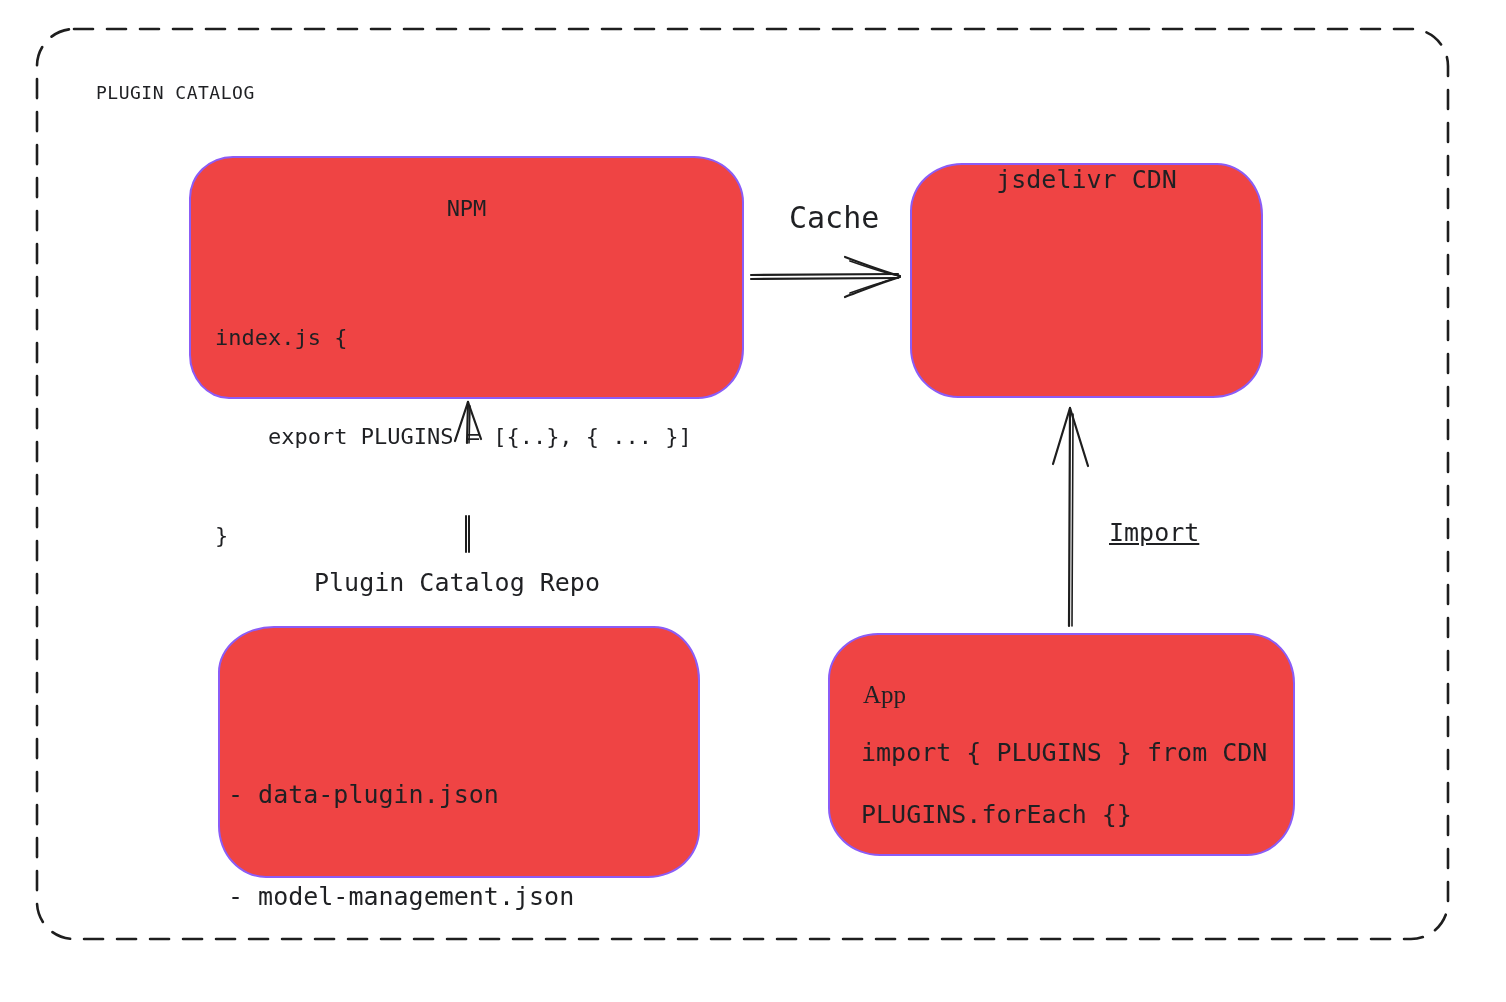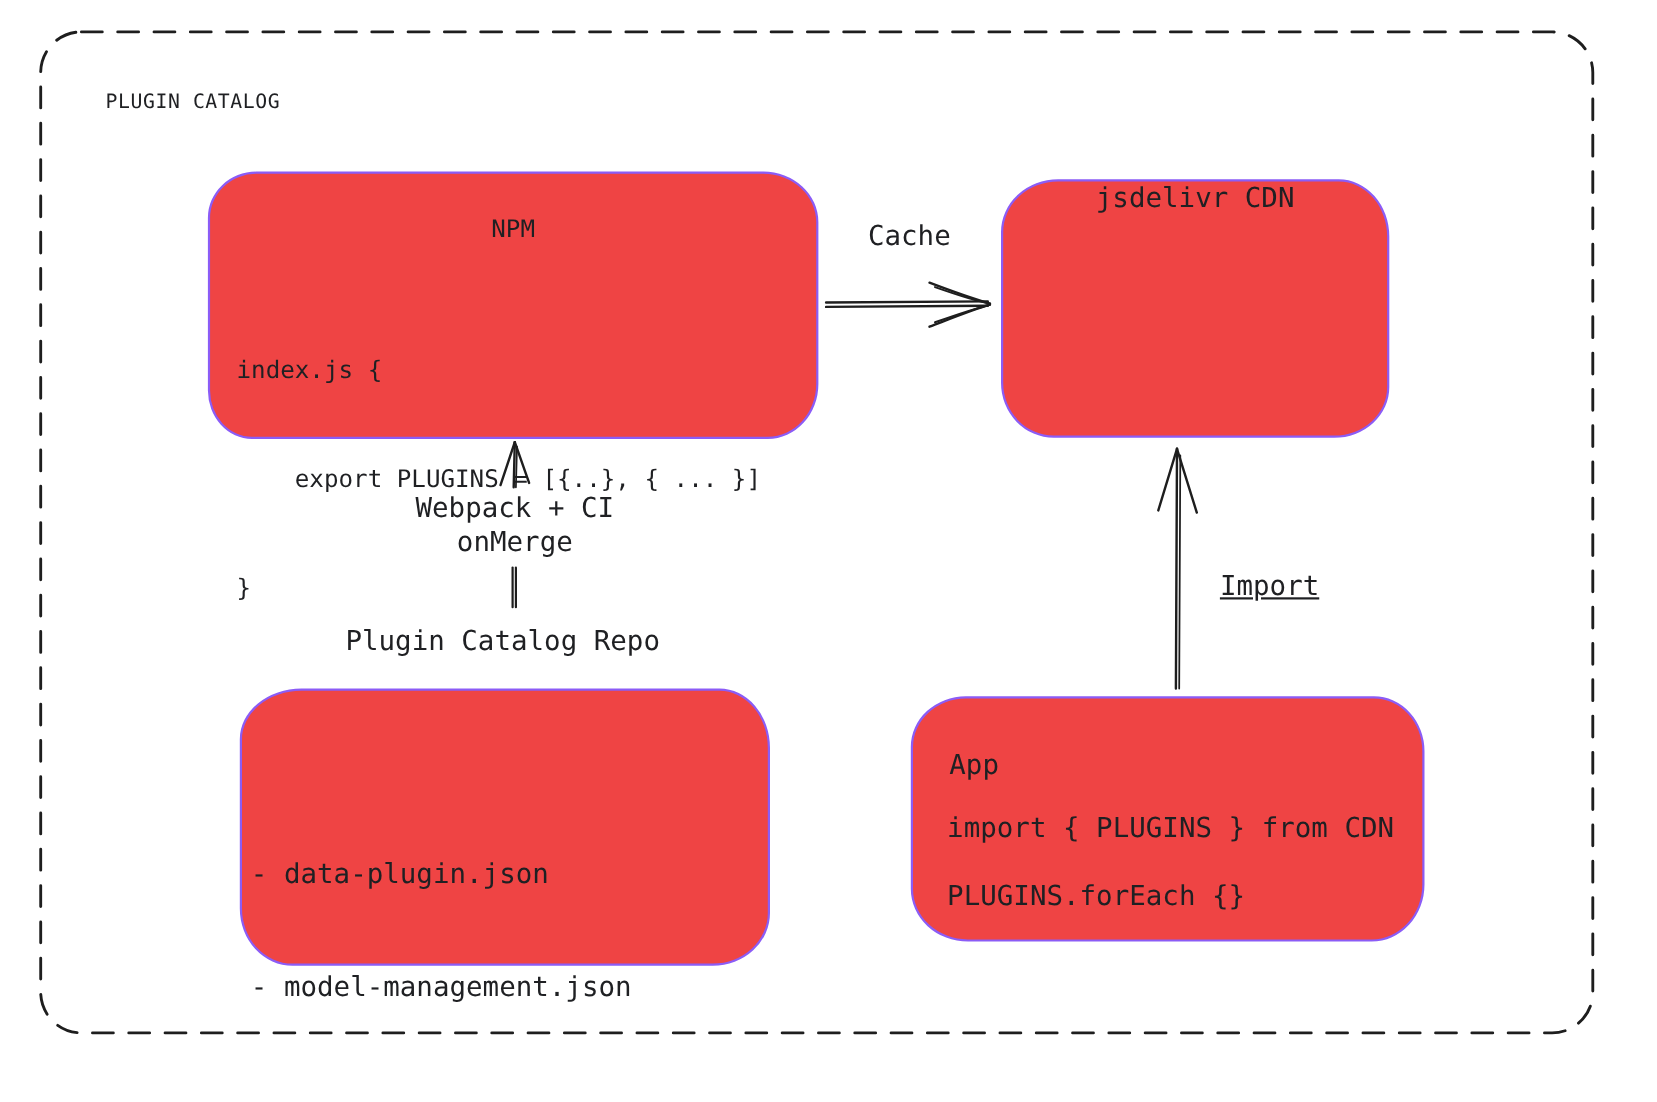--- a/index.html
+++ b/index.html
@@ -52,21 +52,21 @@
   }
   .npm-code {
     position: absolute;
     left: 24px; top: 97px;
     font-size: 22px;
     line-height: 33px;
     white-space: pre;
   }
 
   
-  .cache-label { left: 789px; top: 200px; font-size: 25px; }
+  .cache-label { left: 789px; top: 200px; font-size: 30px; }
   .cache-arrow { left: 748px; top: 250px; }
 
   
   .cdn-node {
     left: 910px; top: 163px;
     width: 353px; height: 235px;
     border-radius: 52px 46px 50px 48px / 48px 52px 46px 50px;
     display: flex; align-items: flex-start; justify-content: center;
   }
   .cdn-label { font-size: 25px; }
@@ -94,21 +94,21 @@
     line-height: 34px;
     white-space: pre;
   }
 
   
   .app-node {
     left: 828px; top: 633px;
     width: 467px; height: 223px;
     border-radius: 50px 46px 48px 52px / 46px 50px 52px 48px;
   }
-  .app-title  { position: absolute; left: 33px; top: 46px; font-size: 25px; }
+  .app-title  { position: absolute; left: 33px; top: 46px; font-size: 25px; font-family: Liberation Serif, serif; }
   .app-code-1 { position: absolute; left: 31px; top: 103px; font-size: 25px; white-space: pre; }
   .app-code-2 { position: absolute; left: 31px; top: 165px; font-size: 25px; white-space: pre; }
 
   
   .import-arrow { left: 1047px; top: 400px; }
   .import-label { left: 1109px; top: 518px; font-size: 25px; text-decoration: underline; }
 </style>
 </head>
 <body>
 
@@ -142,24 +142,20 @@
   <div class="node cdn-node">
     <div class="cdn-label">jsdelivr CDN</div>
   </div>
 
   <svg class="abs webpack-arrowhead" width="42" height="48" viewBox="0 0 42 48">
     <path d="M20 5 L19 46" stroke-width="2.2"></path>
     <path d="M22 9 L21 46" stroke-width="1.6"></path>
     <path d="M20 5 L7 44" stroke-width="2.2"></path>
     <path d="M20 5 L33 42" stroke-width="2.2"></path>
   </svg>
-  <div class="abs webpack-label">
-    <div>Webpack + CI</div>
-    <div>onMerge</div>
-  </div>
   <svg class="abs webpack-connector" width="16" height="42" viewBox="0 0 16 42">
     <path d="M6 3 L6 39" stroke-width="2"></path>
     <path d="M9 3 L9 39" stroke-width="2"></path>
   </svg>
 
   <div class="abs label repo-title">Plugin Catalog Repo</div>
   <div class="node repo-node">
     <div class="repo-files">
       <div>- data-plugin.json</div>
       <div>- model-management.json</div>

